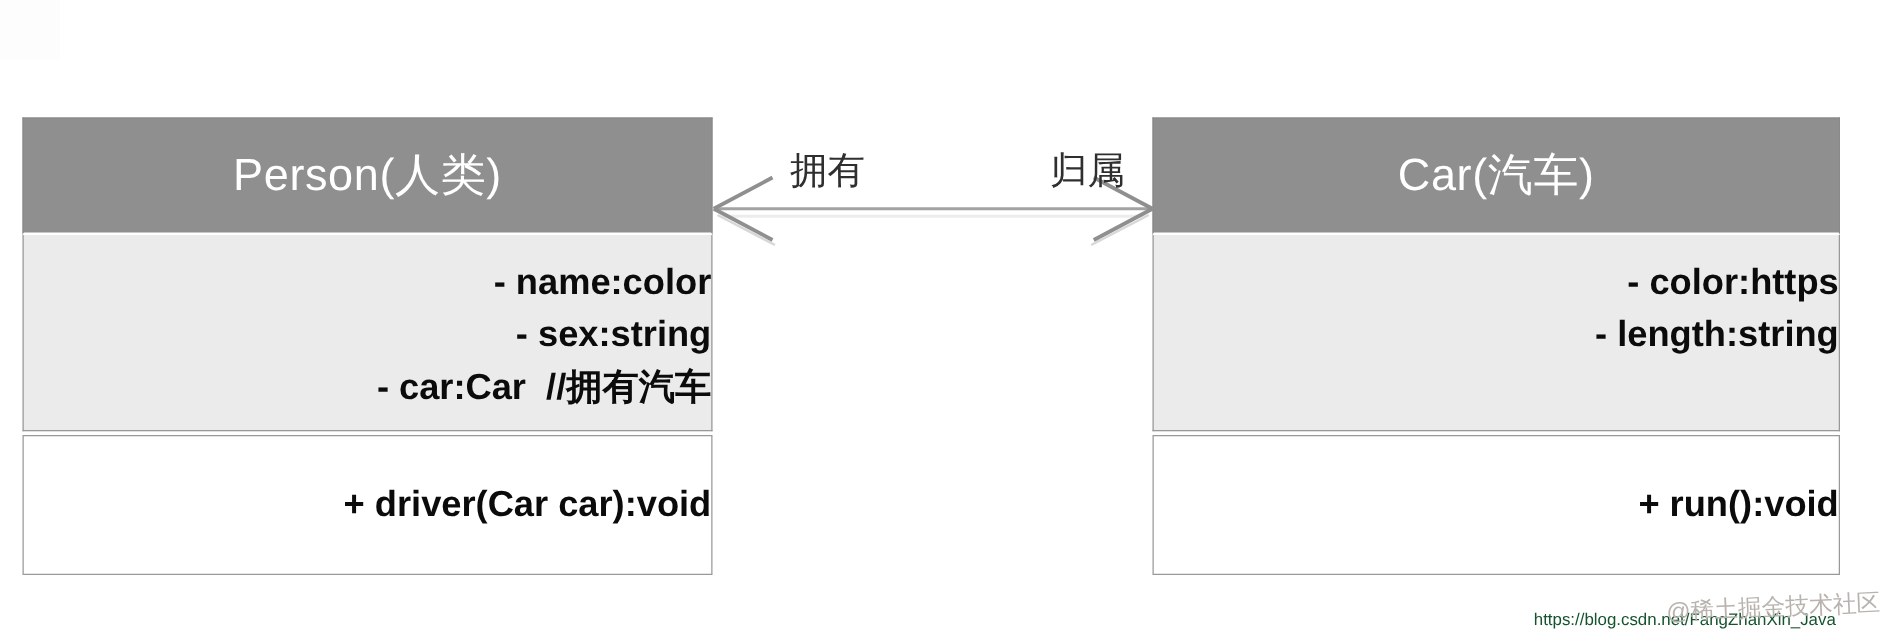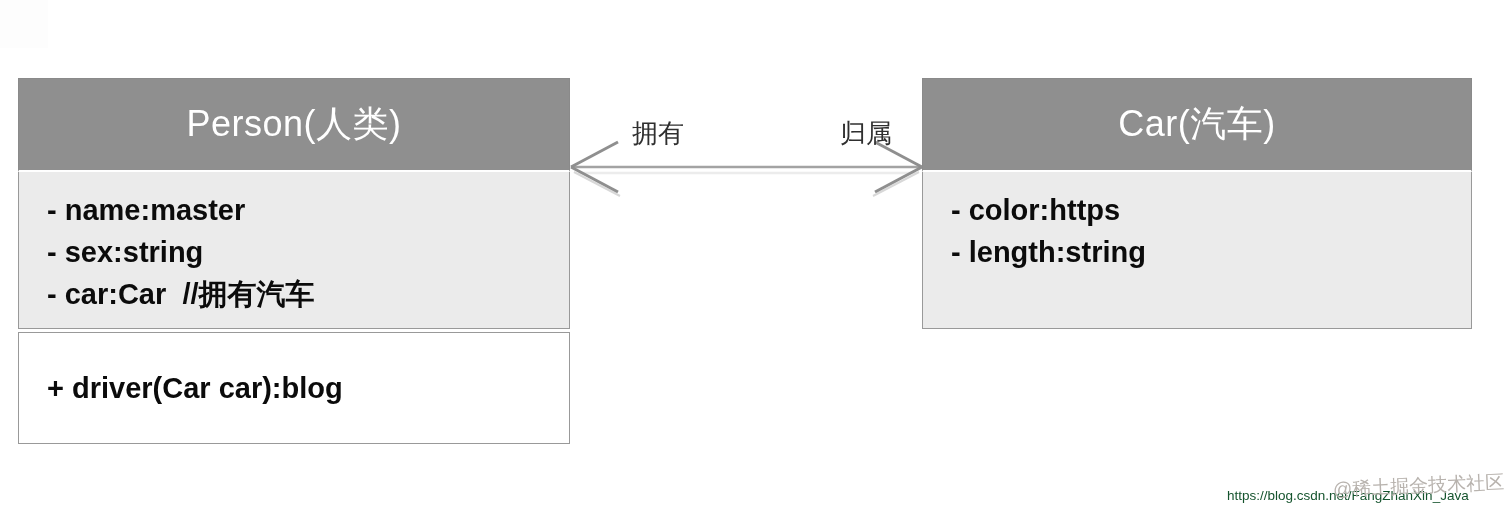--- a/index.html
+++ b/index.html
@@ -16,21 +16,22 @@
     overflow: hidden;
   }
   .corner-artifact {
     position: absolute;
     left: 0; top: 0;
     width: 48px; height: 48px;
     background: #fdfdfd;
   }
   .uml-class {
     position: absolute;
-    top: 78px;
+    top: 94px;
+    text-align: right;
   }
   .uml-class.person { left: 18px;  width: 552px; }
   .uml-class.car    { left: 922px; width: 550px; }
   .uml-header {
     box-sizing: border-box;
     height: 94px;
     background: #8f8f8f;
     border: 1px solid #8a8a8a;
     border-bottom: 2px solid #ffffff;
     color: #ffffff;
@@ -66,21 +67,21 @@
   }
   .relation-svg {
     position: absolute;
     left: 558px;
     top: 125px;
     width: 376px;
     height: 85px;
   }
   .relation-label {
     position: absolute;
-    font-size: 26px;
+    font-size: 30px;
     color: #2f2f2f;
     font-weight: 500;
     white-space: pre;
   }
   .relation-label.owns    { left: 632px; top: 116px; }
   .relation-label.belongs { left: 840px; top: 116px; }
   .wm-community {
     position: absolute;
     left: 1333px;
     top: 473px;
@@ -101,34 +102,37 @@
 </head>
 <body>
 
 <div class="canvas">
 
   <div class="corner-artifact"></div>
 
   <div class="uml-class person">
     <div class="uml-header">Person(人类)</div>
     <div class="uml-attrs">
-      <div class="uml-line">- name:master</div>
+      <div class="uml-line">- name:color</div>
       <div class="uml-line">- sex:string</div>
       <div class="uml-line">- car:Car  //拥有汽车</div>
     </div>
     <div class="uml-methods">
-      <div class="uml-line">+ driver(Car car):blog</div>
+      <div class="uml-line">+ driver(Car car):void</div>
     </div>
   </div>
 
   <div class="uml-class car">
     <div class="uml-header">Car(汽车)</div>
     <div class="uml-attrs">
       <div class="uml-line">- color:https</div>
       <div class="uml-line">- length:string</div>
+    </div>
+    <div class="uml-methods">
+      <div class="uml-line">+ run():void</div>
     </div>
   </div>
 
   <svg class="relation-svg" viewBox="0 0 376 85" xmlns="http://www.w3.org/2000/svg">
 
     <line x1="20" y1="48" x2="358" y2="48" stroke="#ececec" stroke-width="2.5"></line>
     <line x1="16" y1="47" x2="62" y2="71" stroke="#d8d8d8" stroke-width="2"></line>
     <line x1="361" y1="47" x2="315" y2="71" stroke="#d8d8d8" stroke-width="2"></line>
 
     <line x1="13" y1="42" x2="364" y2="42" stroke="#a3a3a3" stroke-width="2.5"></line>

